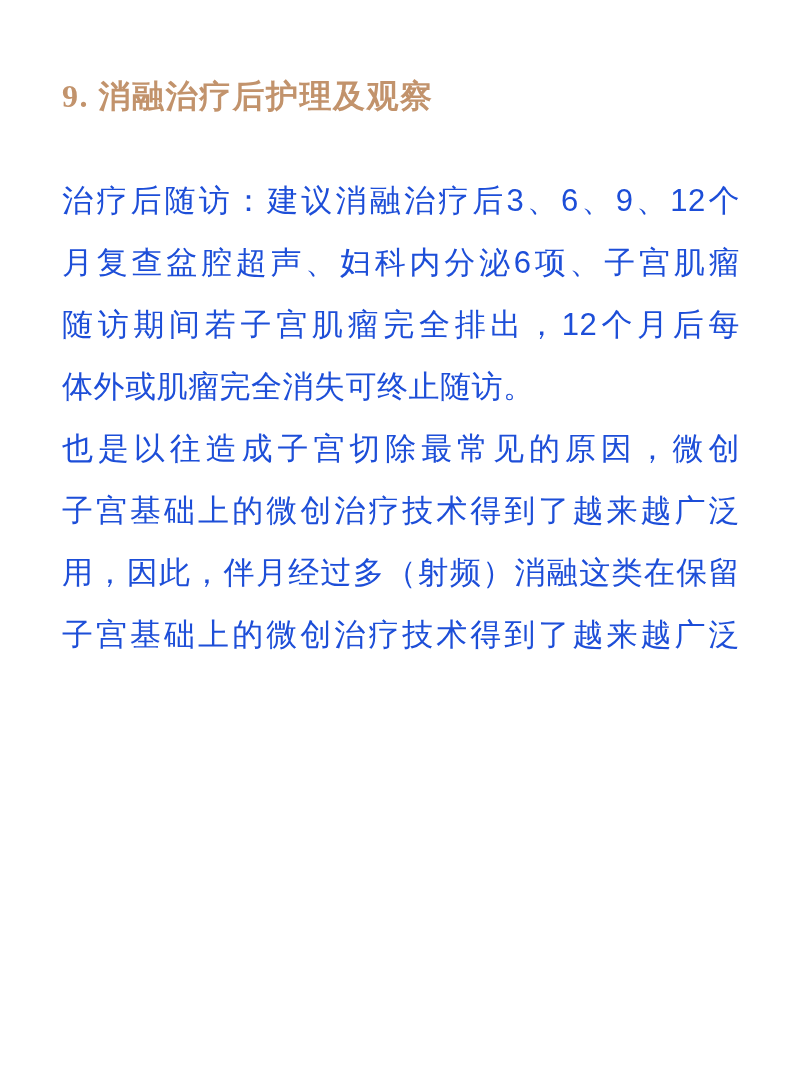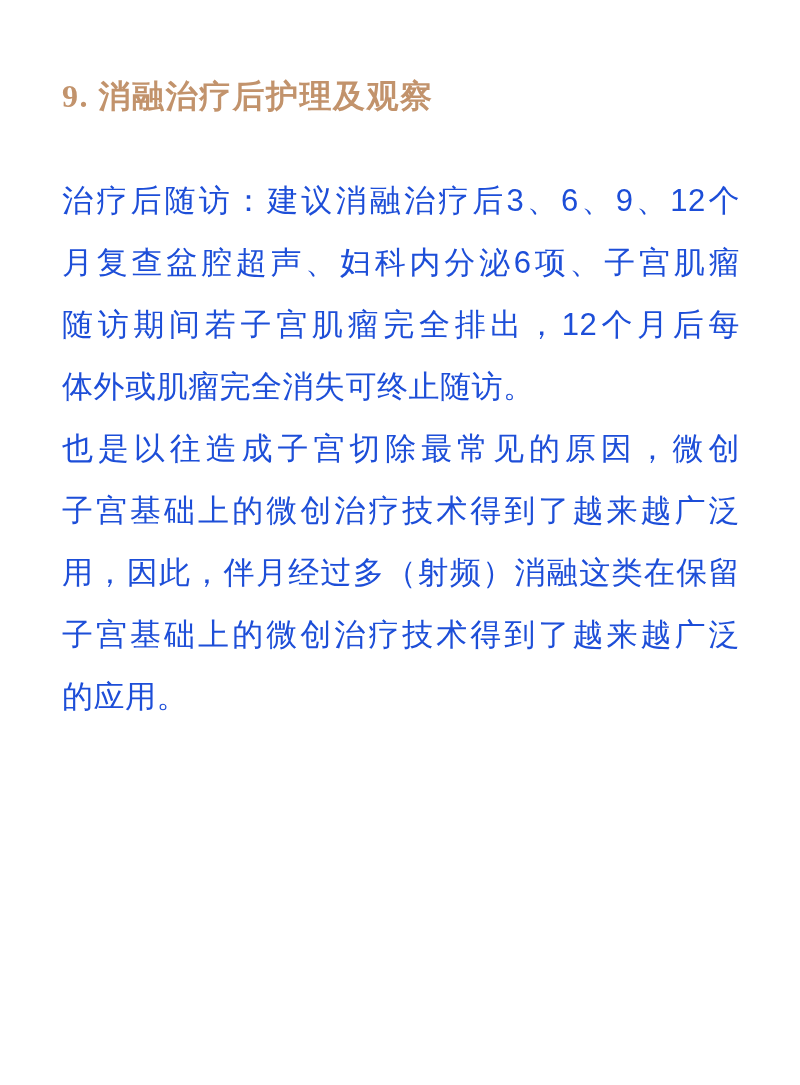--- a/index.html
+++ b/index.html
@@ -56,15 +56,14 @@
   <h1 class="heading" style="color: rgb(194, 147, 108);">9. 消融治疗后护理及观察</h1>
   <div class="body-text" id="body-text" style="color: #1d4ed8;">
       <div class="text-line">治疗后随访：建议消融治疗后3、6、9、12个</div>
       <div class="text-line">月复查盆腔超声、妇科内分泌6项、子宫肌瘤</div>
       <div class="text-line">随访期间若子宫肌瘤完全排出，12个月后每</div>
       <div class="text-line para-end">体外或肌瘤完全消失可终止随访。</div>
       <div class="text-line">也是以往造成子宫切除最常见的原因，微创</div>
       <div class="text-line">子宫基础上的微创治疗技术得到了越来越广泛</div>
       <div class="text-line">用，因此，伴月经过多（射频）消融这类在保留</div>
       <div class="text-line">子宫基础上的微创治疗技术得到了越来越广泛</div>
-      <div class="text-line para-end">的应用。</div>
     </div>
 </div>
 
 </body></html>

